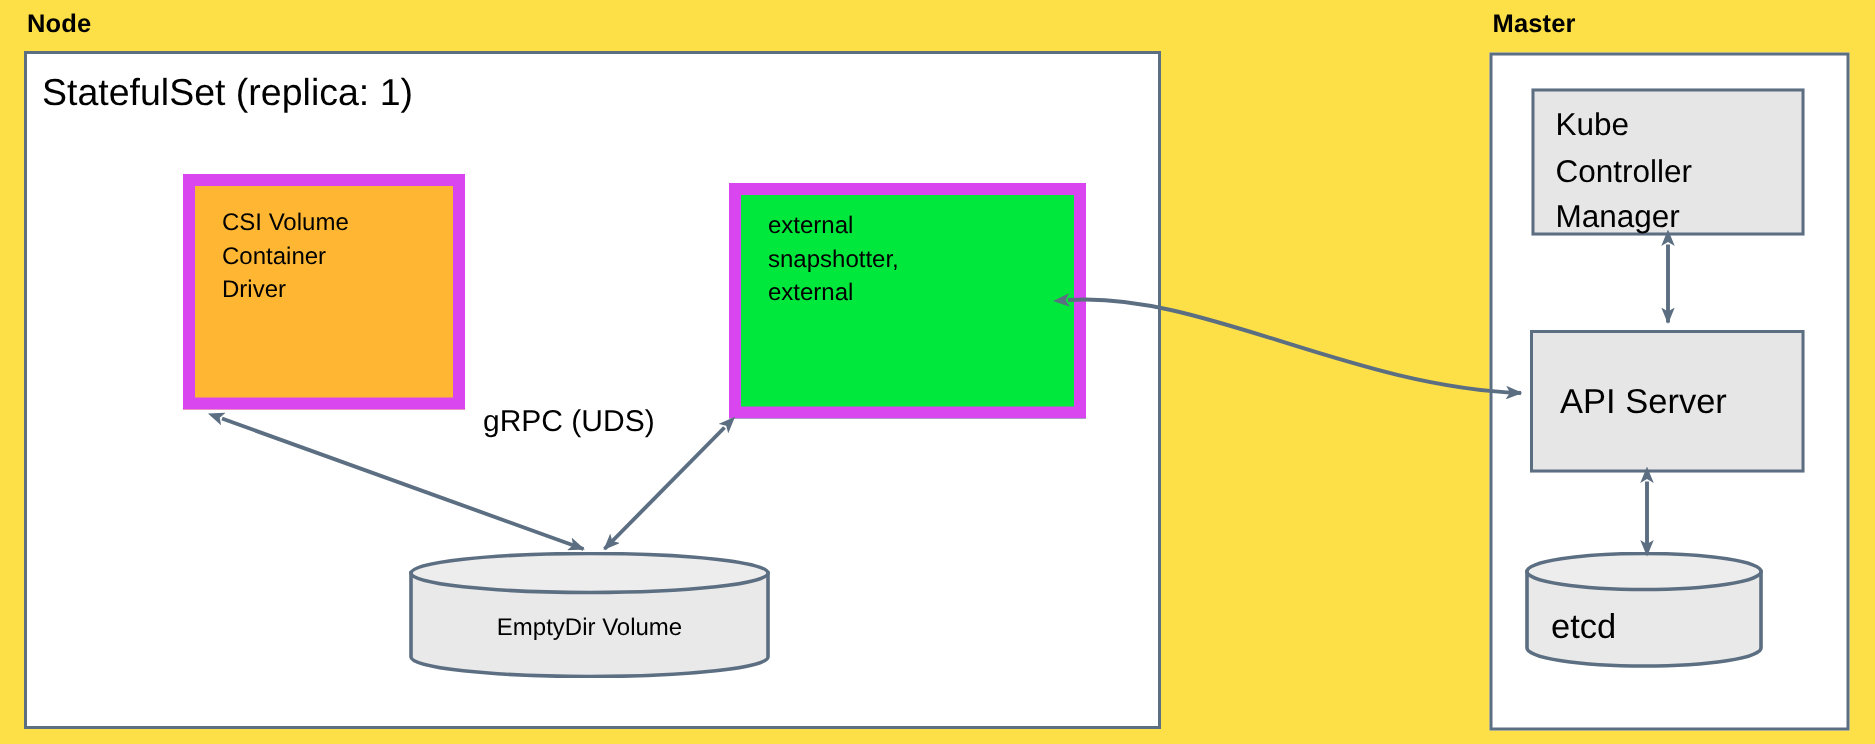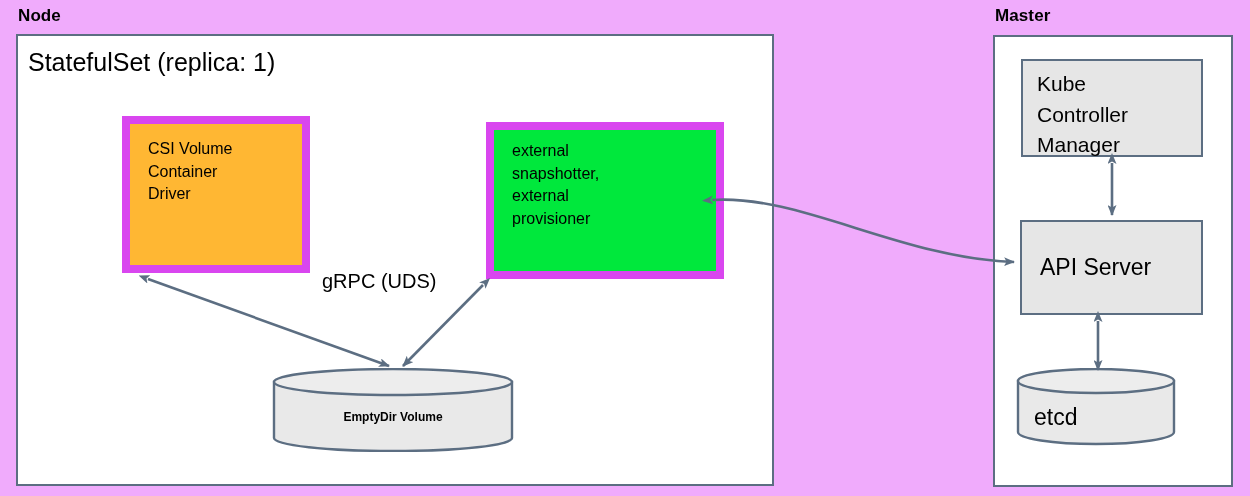--- a/index.html
+++ b/index.html
@@ -4,21 +4,21 @@
 <style>
   html, body {
     margin: 0;
     padding: 0;
     background: #ffffff;
   }
   #canvas {
     position: relative;
     width: 1250px;
     height: 496px;
-    background: #f0abfc;
+    background: #fde047;
     font-family: "Liberation Sans", sans-serif;
     overflow: hidden;
   }
 
   .group-label {
     position: absolute;
     font-weight: bold;
     font-size: 17px;
     color: #000000;
     white-space: nowrap;
@@ -118,31 +118,30 @@
   <div class="node-box box-orange" style="left:122px; top:116px; width:188px; height:157px;">
     <div>CSI Volume</div>
     <div>Container</div>
     <div>Driver</div>
   </div>
 
   <div class="node-box box-green" style="left:486px; top:122px; width:238px; height:157px; padding-top:10px;">
     <div>external</div>
     <div>snapshotter,</div>
     <div>external</div>
-    <div>provisioner</div>
   </div>
 
   <div class="edge-label" style="left:322px; top:270px;">gRPC (UDS)</div>
 
   <div class="cylinder" style="left:272px; top:368px; width:242px; height:84px;">
     <svg width="242" height="84" viewBox="0 0 242 84">
       <path d="M2,14 L2,70 A119,13 0 0 0 240,70 L240,14 Z" fill="#e9e9e9" stroke="#5c6e82" stroke-width="2.4"></path>
       <ellipse cx="121" cy="14" rx="119" ry="13" fill="#ededed" stroke="#5c6e82" stroke-width="2.4"></ellipse>
     </svg>
-    <div class="cyl-label" style="top:42px; font-size:12px;font-weight:bold;">EmptyDir Volume</div>
+    <div class="cyl-label" style="top:42px; font-size:16px;">EmptyDir Volume</div>
   </div>
 
   <div class="gray-box" style="left:1021px; top:59px; width:182px; height:98px;">
     <div>Kube</div>
     <div>Controller</div>
     <div>Manager</div>
   </div>
 
   <div class="gray-box center" style="left:1020px; top:220px; width:183px; height:95px;">
     <div style="font-size:23px;">API Server</div>

